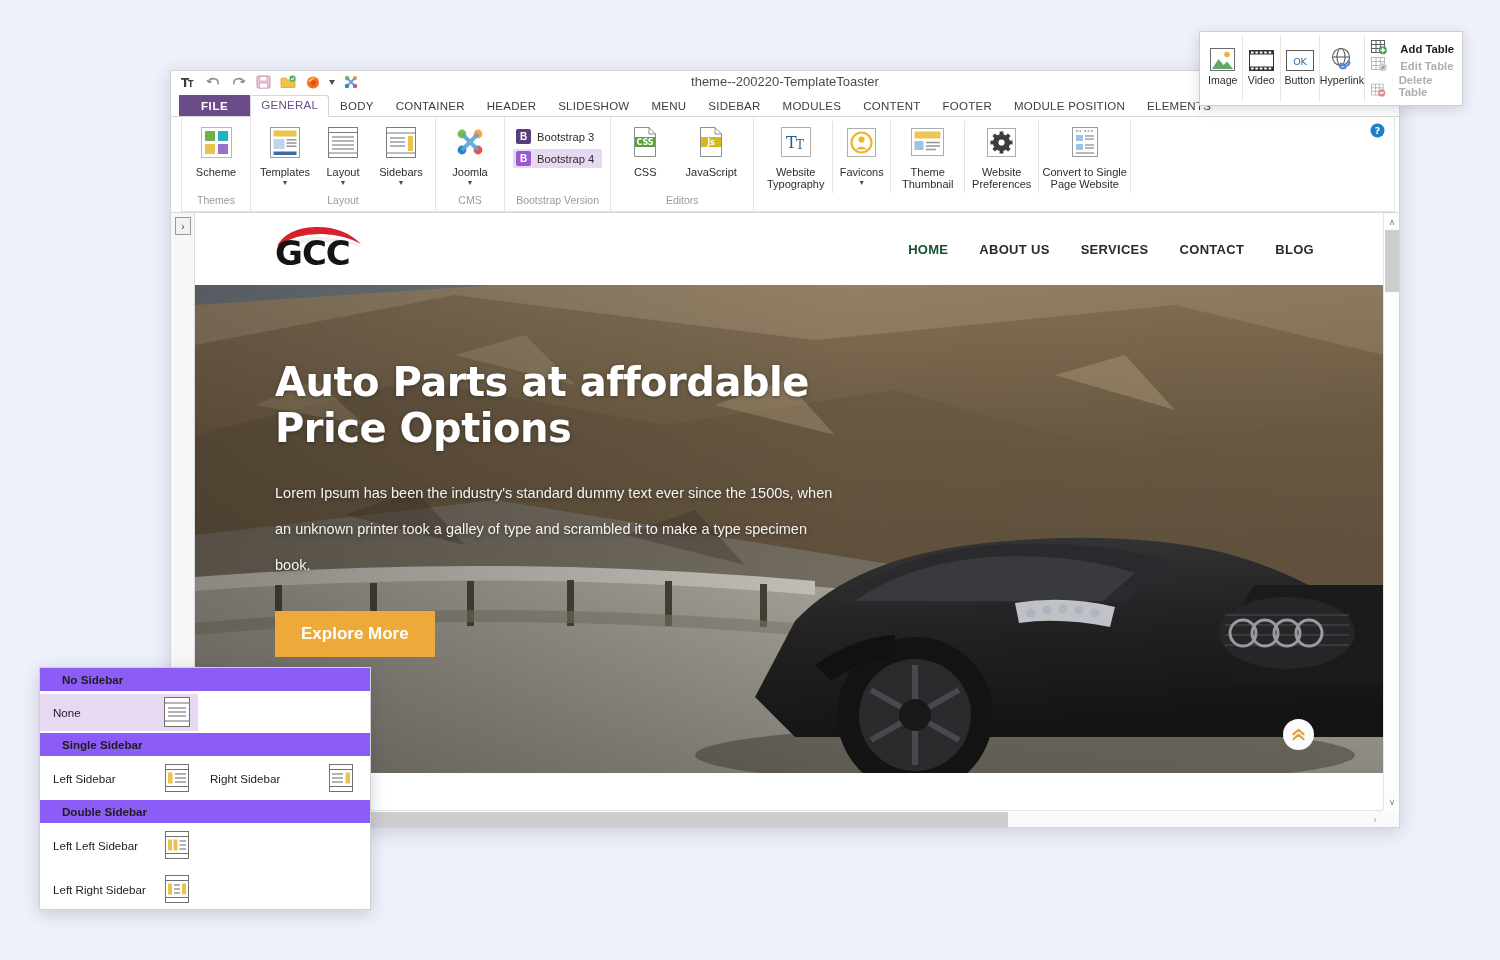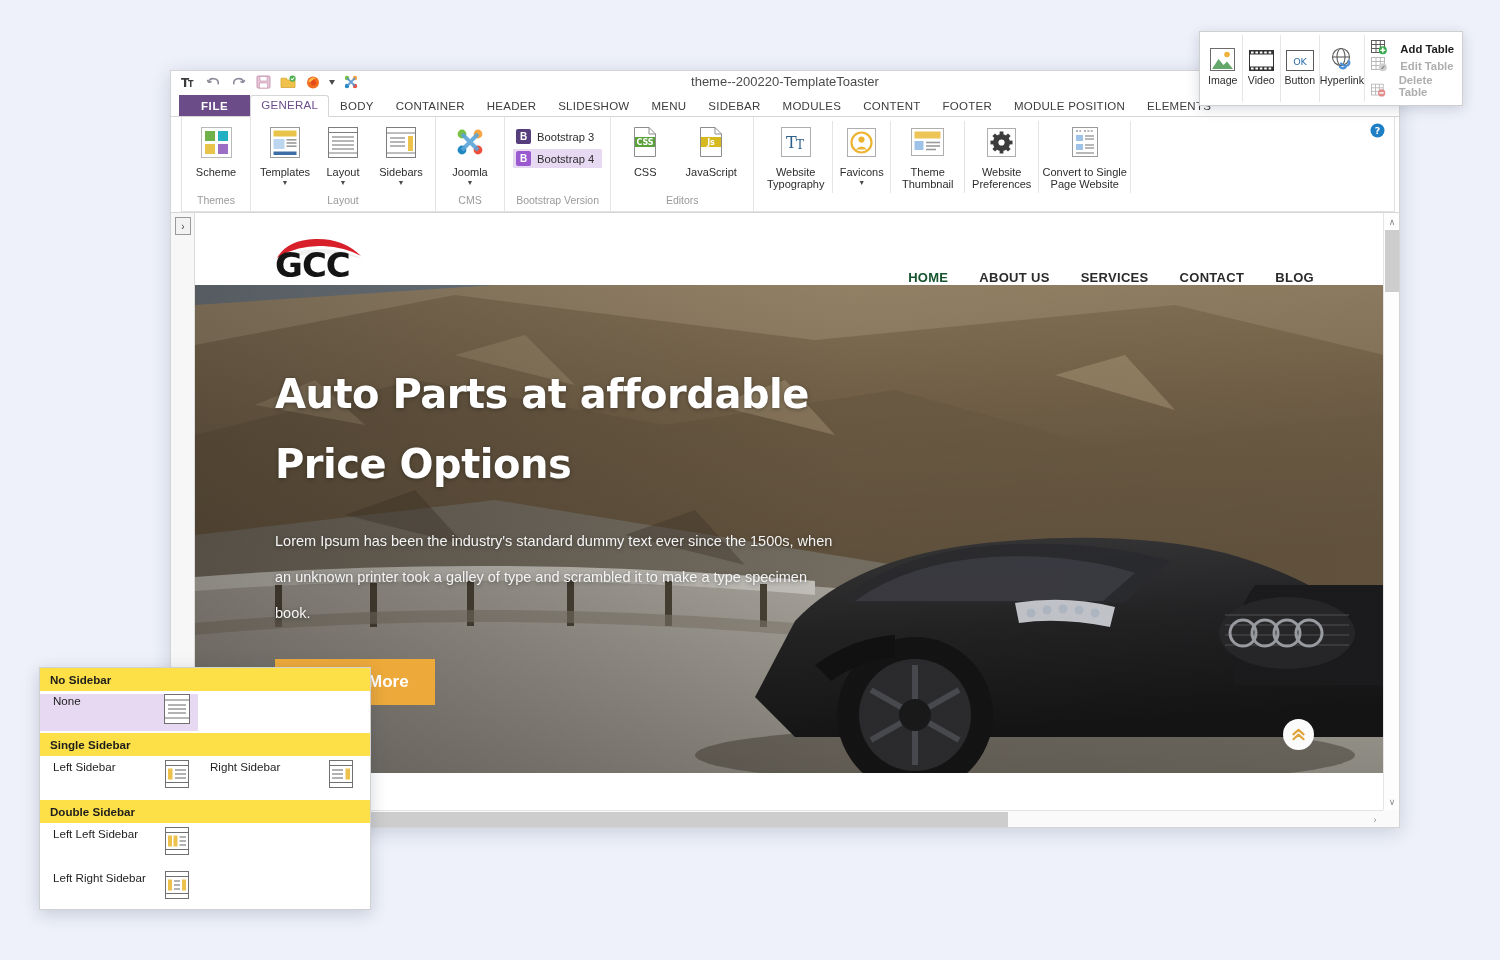--- a/index.html
+++ b/index.html
@@ -186,21 +186,21 @@
   
   #site {
     position: absolute;
     left: 0; top: 0;
     width: 1189px; height: 560px;
     background: #fff;
     overflow: hidden;
   }
   #site-header {
     height: 72px;
-    display: flex; align-items: flex-end;
+    display: flex; align-items: center;
     padding: 0 70px 0 80px;
     background: #fff;
   }
   #logo { position: relative; width: 120px; height: 48px; }
   #logo-text {
     position: absolute; left: 0; bottom: 0;
     font-family: "DejaVu Sans", sans-serif;
     font-weight: bold; font-size: 34px; letter-spacing: -1px;
     color: #141414;
   }
@@ -227,21 +227,21 @@
     position: absolute;
     left: 80px; top: 74px;
     width: 600px;
     z-index: 5;
   }
   #hero-title {
     font-family: "DejaVu Sans", sans-serif;
     color: #fff;
     font-size: 40px;
     font-weight: bold;
-    line-height: 70px;
+    line-height: 46px;
     letter-spacing: -.5px;
     text-shadow: 0 1px 4px rgba(0,0,0,.35);
     white-space: pre-line;
   }
   #hero-sub {
     margin-top: 24px;
     color: #f4f4f4;
     font-size: 14.5px;
     line-height: 36px;
     width: 565px;
@@ -339,28 +339,28 @@
     position: absolute;
     left: 39px; top: 667px;
     width: 332px; height: 243px;
     background: #fff;
     border: 1px solid #d0d0d0;
     box-shadow: 0 4px 16px rgba(40,50,90,0.20);
     z-index: 50;
     font-size: 11.6px;
   }
   .sp-head {
-    background: #fde047;
+    background: #8b5cf6;
     font-weight: bold; color: #1d1d1d;
-    padding: 5px 0 5px 10px;
+    padding: 5px 0 5px 22px;
     font-size: 11.6px;
   }
   .sp-row { display: flex; align-items: center; height: 44px; }
   .sp-cell {
-    display: flex; align-items: flex-start;
+    display: flex; align-items: center;
     height: 37px; cursor: pointer;
   }
   .sp-cell .sp-name { width: 120px; padding-left: 13px; color: #1d1d1d; }
   .sp-cell .sp-ico { width: 34px; display: flex; justify-content: center; }
   .sp-cell.sel { background: #e8d9f3; }
   .sp-cell.c1 { width: 161px; }
   .sp-cell.c2 { width: 161px; }
   .sp-cell.c2 .sp-name { width: 123px; padding-left: 9px; }
 </style>
 </head>

